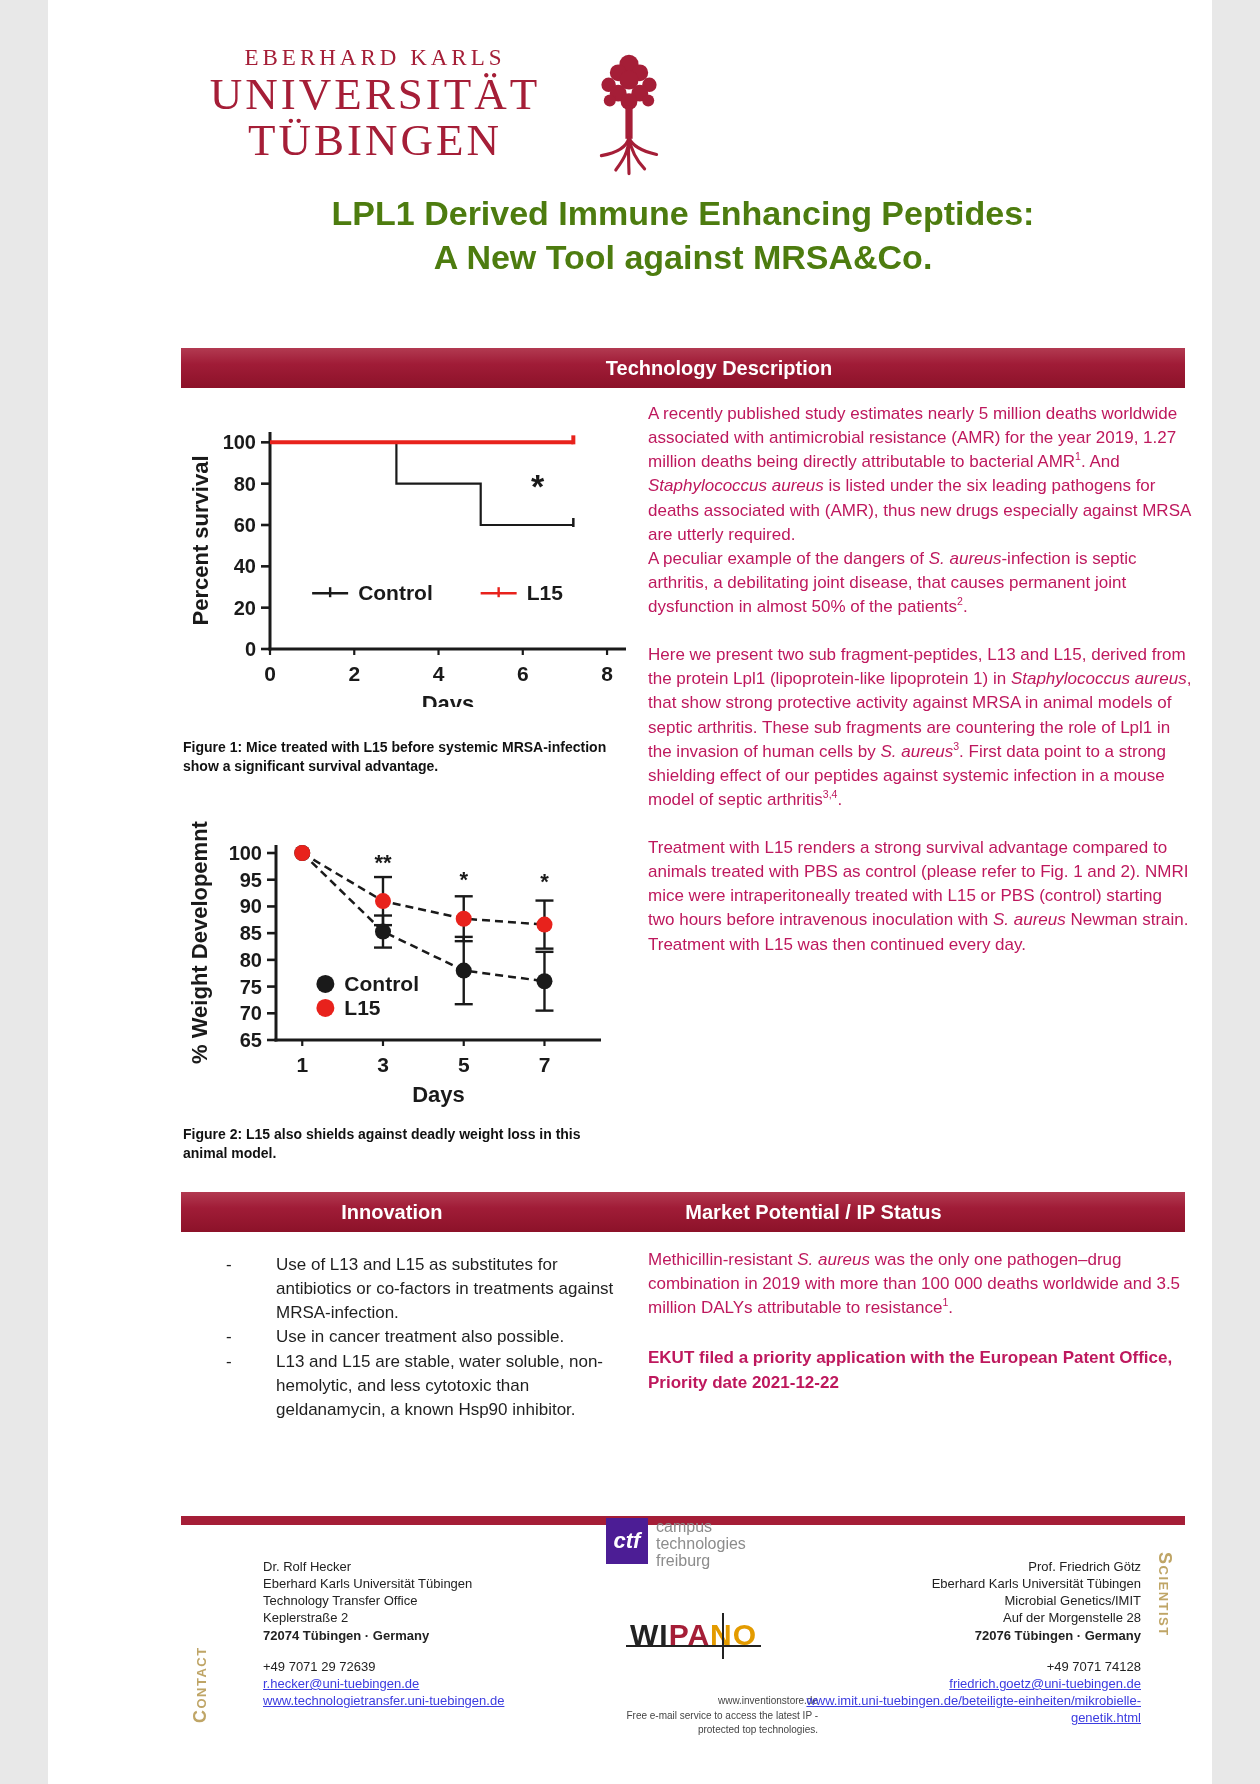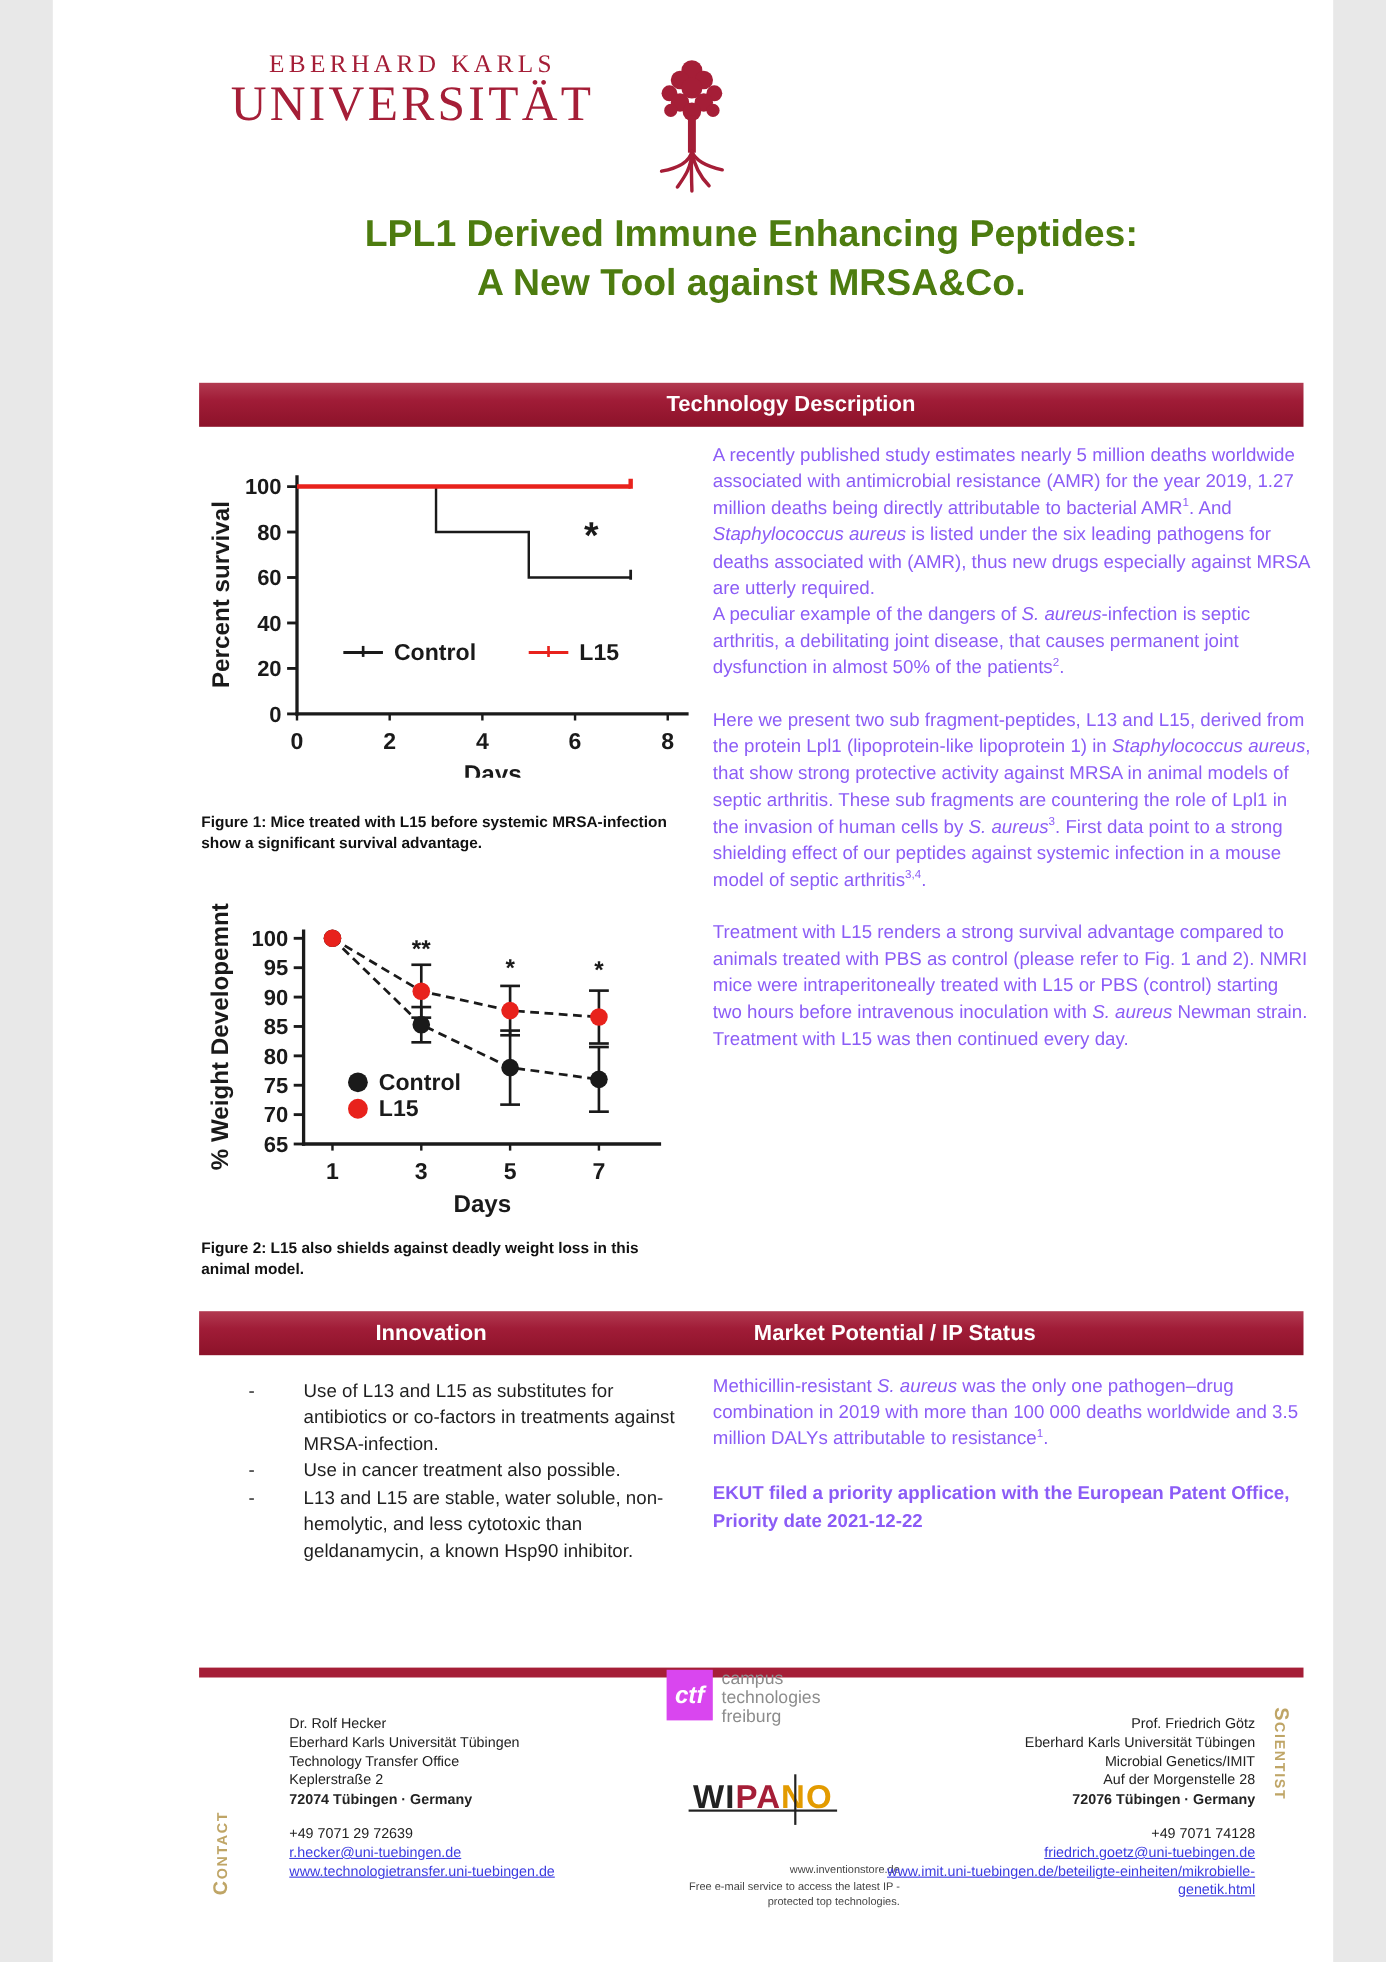--- a/index.html
+++ b/index.html
@@ -15,60 +15,61 @@
   .title{left:133px;top:192px;width:1004px;text-align:center;
          color:#4d7c0f;font-weight:700;font-size:34px;line-height:1.28;}
   
   .redbar{left:133px;width:1004px;height:40px;
           background:linear-gradient(180deg,#b23a51 0%,#a01c37 40%,#8c1229 100%);
           color:#fff;font-weight:700;font-size:20px;}
   .redbar .lbl{position:absolute;top:0;height:40px;display:flex;align-items:center;justify-content:center;}
   
   .caption{font-weight:700;font-size:14px;line-height:1.35;color:#111;}
   
-  .bodycol{font-size:17px;line-height:1.42;color:#8b5cf6;}
+  .bodycol{font-size:17px;line-height:1.42;color:#be185d;}
   .bodycol p{margin:0 0 24px 0;}
   sup{font-size:0.62em;vertical-align:super;line-height:0;}
   .bullets{font-size:17px;line-height:1.42;}
   .bullet-row{display:flex;}
   .bullet-dash{width:50px;padding-left:6px;flex:none;}
   .bullet-text{flex:1;}
   .boldpara{font-weight:700;}
   
   .rule{left:133px;top:1516px;width:1004px;height:9px;background:#A51E37;}
   .vlabel{color:#BFA566;font-weight:700;font-size:18px;letter-spacing:1.5px;
           font-variant:small-caps;}
   .vleft{writing-mode:vertical-rl;transform:rotate(180deg);}
   .vright{writing-mode:vertical-rl;}
   .foot{font-size:13px;line-height:1.32;color:#222;}
   .foot .bold{font-weight:700;}
   .foot .gap{height:14px;}
   a.link{color:#3C3CE0;text-decoration:underline;cursor:pointer;word-break:break-word;}
   .rightcol{text-align:right;}
   
   .ctf{display:flex;align-items:flex-start;}
-  .ctfbox{width:42px;height:46px;background:#d946ef;color:#fff;font-weight:700;
+  .ctfbox{width:42px;height:46px;background:#4c1d95;color:#fff;font-weight:700;
           font-style:italic;font-size:22px;display:flex;align-items:center;justify-content:center;flex:none;}
   .ctftxt{margin-left:8px;color:#8c8c8c;font-size:16px;line-height:1.05;padding-top:1px;}
   
   .wipano{font-weight:700;font-size:30px;letter-spacing:1px;line-height:1;display:inline-block;position:relative;padding:0 2px;}
   .wip1{color:#222;}.wip2{color:#A51E37;}.wip3{color:#E39B00;}
   .wip-h{position:absolute;left:-2px;right:-2px;top:25px;height:2px;background:#222;}
   .wip-v{position:absolute;left:72%;top:-7px;width:2px;height:46px;background:#222;}
   .smallprint{font-size:10px;line-height:1.45;color:#444;text-align:right;}
   svg text{font-family:"Liberation Sans",sans-serif;}
 </style>
 </head>
 <body>
 
 <div id="page">
 
   <div class="abs wordmark">
     <div class="wm1">EBERHARD KARLS</div>
     <div class="wm2">UNIVERSITÄT</div>
+    <div class="wm3">TÜBINGEN</div>
   </div>
 
   <svg class="abs" style="left:545px;top:50px;" width="72" height="126" viewBox="0 0 60 105">
     <g fill="#A51E37">
       <circle cx="30" cy="12" r="8"></circle>
         <circle cx="21" cy="19" r="7"></circle>
         <circle cx="39" cy="19" r="7"></circle>
       <circle cx="13" cy="29" r="6"></circle>
         <circle cx="30" cy="25" r="8"></circle>
         <circle cx="47" cy="29" r="6"></circle>

